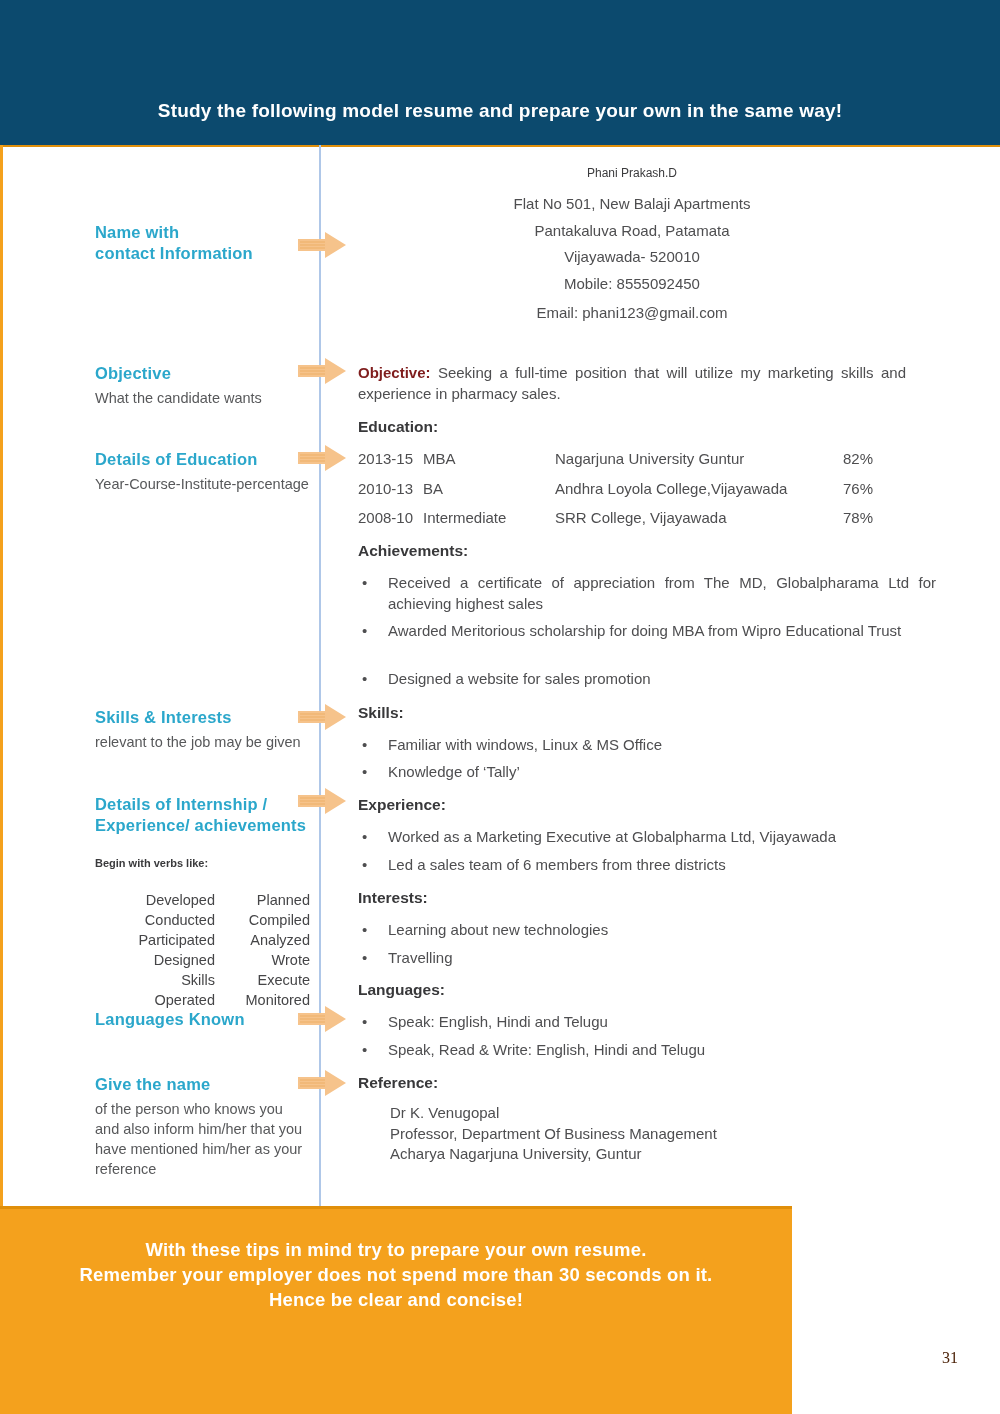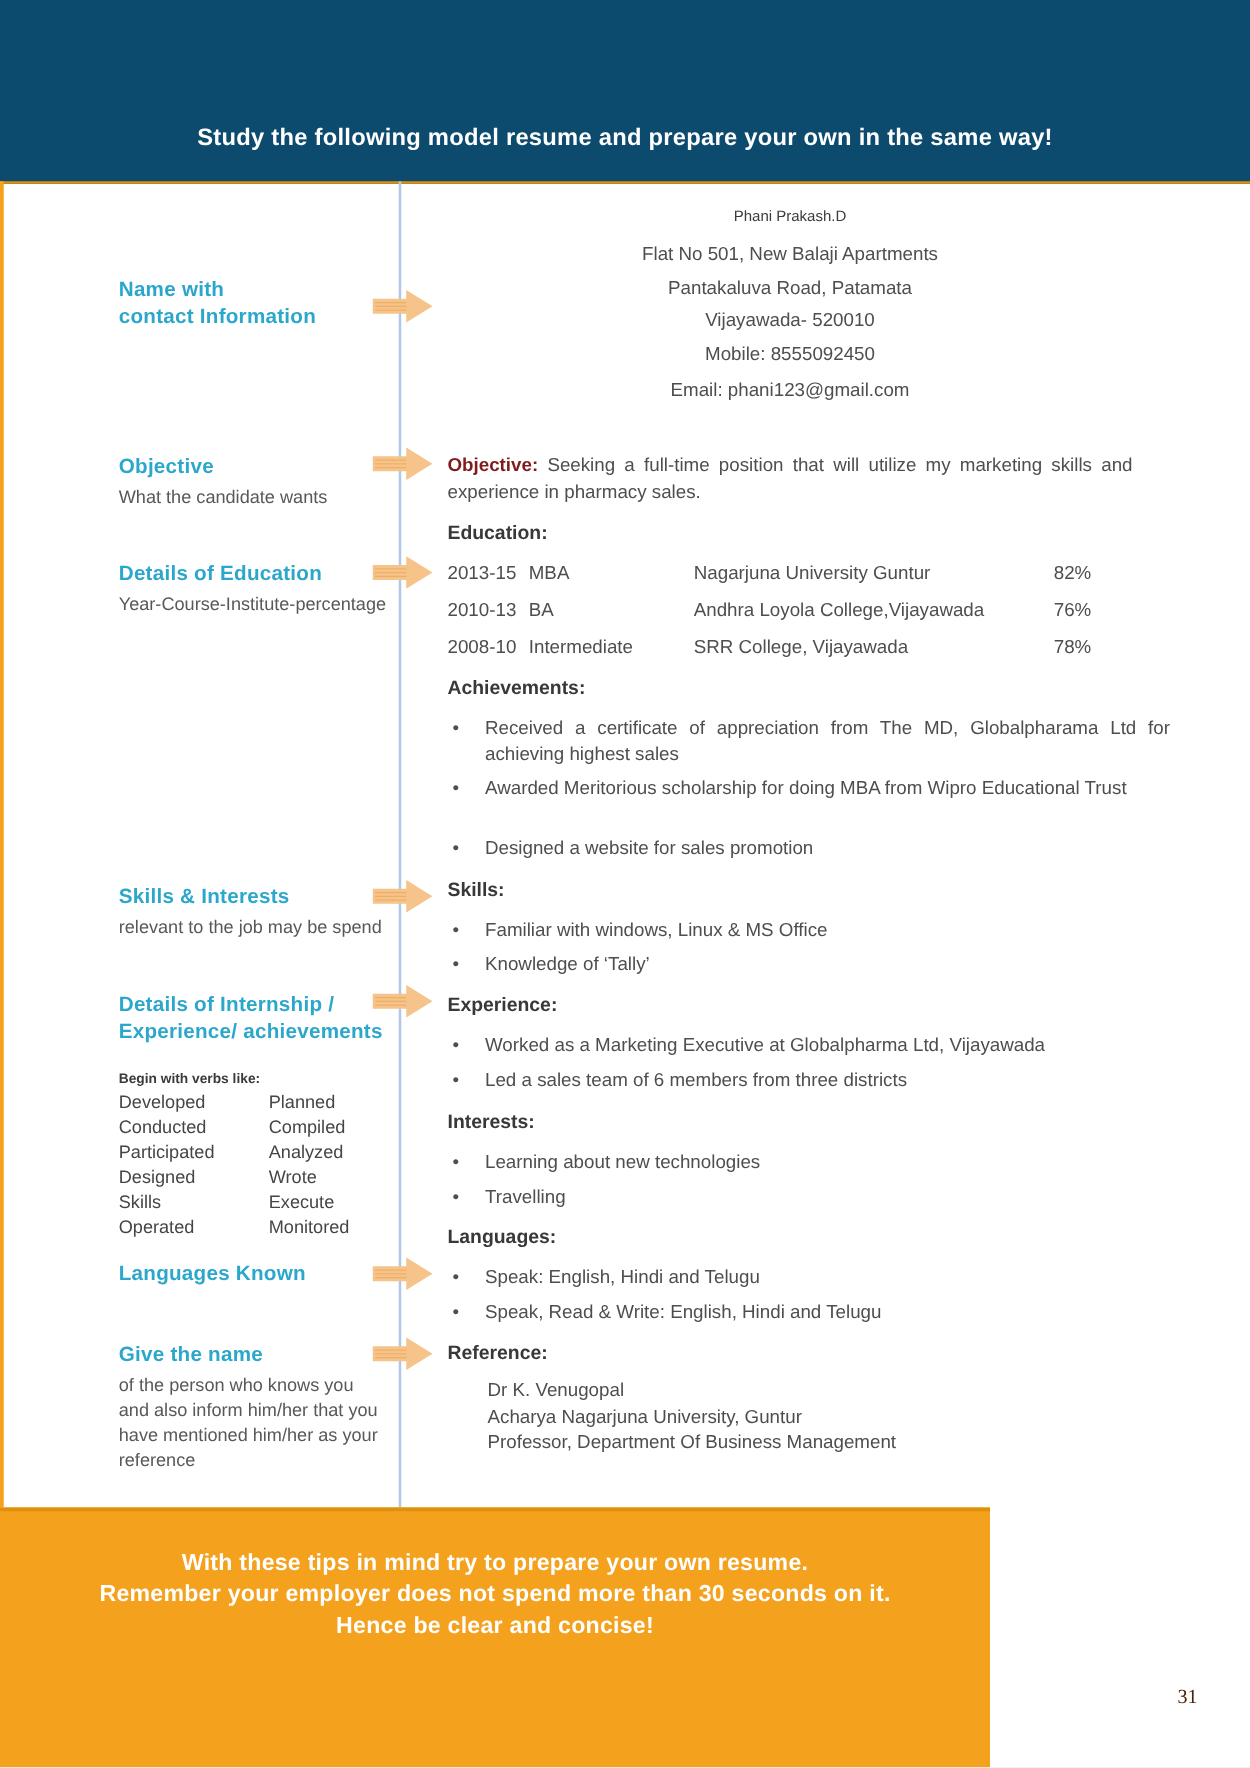--- a/index.html
+++ b/index.html
@@ -33,22 +33,22 @@
   .vline{position:absolute;left:319px;top:145px;width:2px;height:1061px;background:#AFC7E8;}
   
   .arrow{position:absolute;left:298px;width:48px;height:26px;}
   
   .ann{position:absolute;left:95px;width:215px;}
   .ann .ttl{color:#2BA7CB;font-size:16.5px;font-weight:bold;line-height:21px;letter-spacing:.2px;}
   .ann .ttl span{display:block;}
   .ann .sub{color:#57585A;font-size:14.5px;line-height:20px;margin-top:4px;}
   .ann .sub span{display:block;}
   .verbs-heading{color:#3A3A3C;font-size:11px;font-weight:bold;margin-top:21px;}
-  .verbs{display:grid;grid-template-columns:120px auto;margin-top:3px;
-         color:#454547;font-size:14.5px;line-height:20px;}
+  .verbs{display:grid;grid-template-columns:120px auto;margin-top:21px;
+         color:#454547;font-size:14.5px;line-height:20px;text-align:right;}
   
   .resume{position:absolute;left:358px;top:145px;width:548px;color:#4E4E50;font-size:15px;}
   .resume .abs{position:absolute;left:0;width:548px;}
   .rname{ text-align:center;font-size:12px;color:#3B3B3D;font-weight:500;}
   .rcontact{text-align:center;color:#4E4E50;}
   .rlabel{font-weight:bold;color:#38383A;font-size:15.5px;}
   .para{text-align:justify;line-height:21px;}
   .para b{color:#7f1d1d;}
   .edu-row{display:grid;grid-template-columns:65px 132px 258px 60px;padding-right:33px;line-height:21px;}
   .edu-row .pct{text-align:right;}
@@ -146,21 +146,21 @@
     <div class="sub">What the candidate wants</div>
   </div>
 
   <div class="ann" style="top:449px;width:230px">
     <div class="ttl">Details of Education</div>
     <div class="sub">Year-Course-Institute-percentage</div>
   </div>
 
   <div class="ann" style="top:707px;width:230px">
     <div class="ttl">Skills &amp; Interests</div>
-    <div class="sub">relevant to the job may be spend</div>
+    <div class="sub">relevant to the job may be given</div>
   </div>
 
   <div class="ann" style="top:794px">
     <div class="ttl">
       <span>Details of Internship /</span>
       <span>Experience/ achievements</span>
     </div>
     <div class="verbs-heading">Begin with verbs like:</div>
     <div class="verbs">
       <span>Developed</span>
@@ -276,22 +276,22 @@
       <span>Speak: English, Hindi and Telugu</span>
     </div>
     <div class="abs bullet-item" style="top:894px">
       <span class="bullet">•</span>
       <span>Speak, Read &amp; Write: English, Hindi and Telugu</span>
     </div>
 
     <div class="abs rlabel" style="top:929px">Reference:</div>
     <div class="abs ref-lines" style="top:958px">
       <span>Dr K. Venugopal</span>
+      <span>Professor, Department Of Business Management</span>
       <span>Acharya Nagarjuna University, Guntur</span>
-      <span>Professor, Department Of Business Management</span>
     </div>
   </div>
 
   <div class="band-bottom">
     <div class="footer-lines">
       <div>With these tips in mind try to prepare your own resume.</div>
       <div>Remember your employer does not spend more than 30 seconds on it.</div>
       <div>Hence be clear and concise!</div>
     </div>
     <div class="page-number">31</div>

